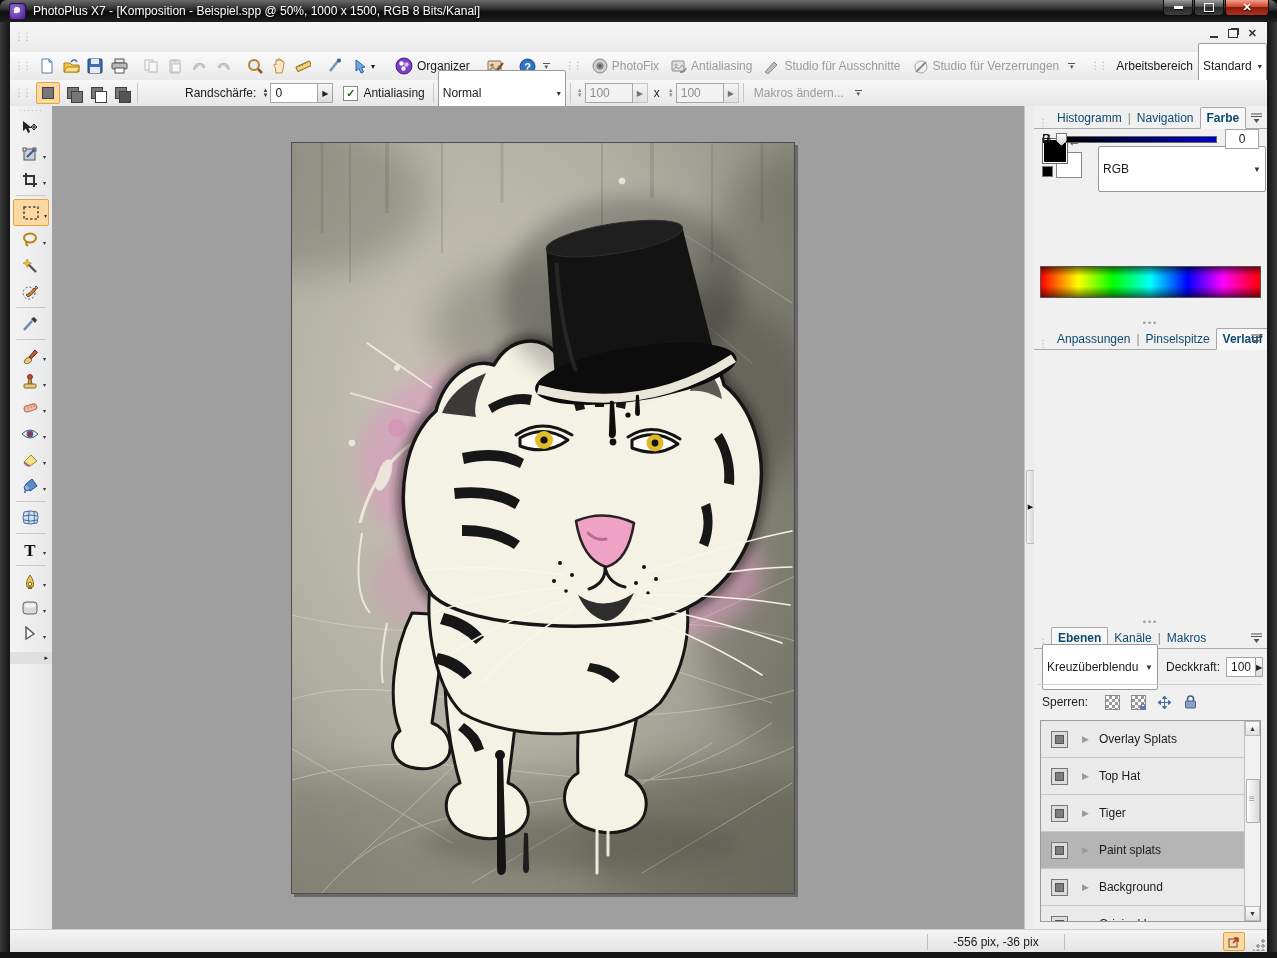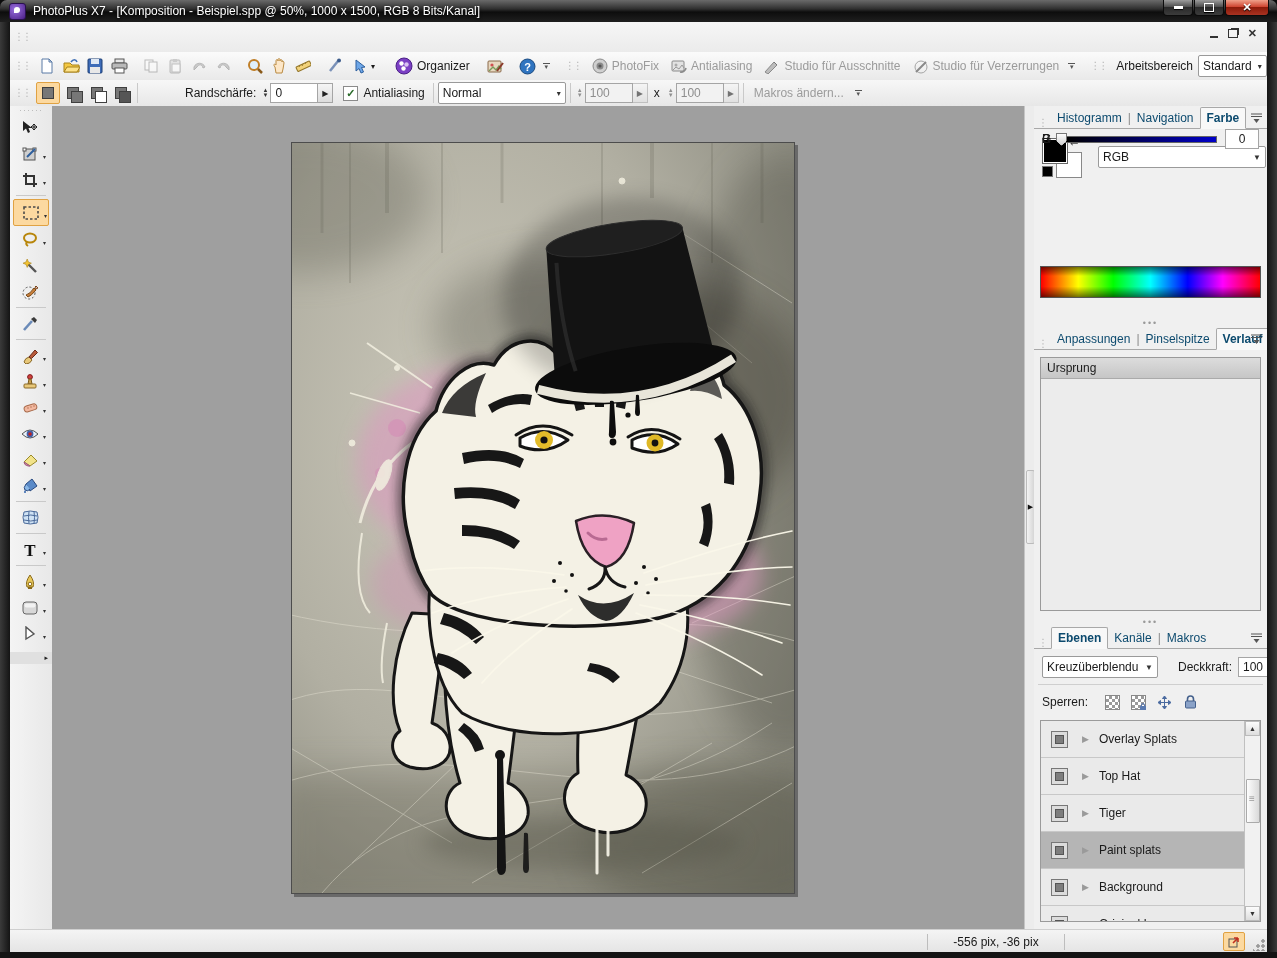--- a/index.html
+++ b/index.html
@@ -38,21 +38,21 @@
     border-bottom:1px solid #cfcfcf;display:flex;align-items:center;}
   .tsep{width:1px;height:20px;background:#c9c9c9;margin:0 4px;}
   .tbtn{width:24px;height:22px;display:flex;align-items:center;justify-content:center;border-radius:2px;flex:0 0 auto;}
   .tbtn.disabled{opacity:.45;filter:grayscale(1);}
   .tbtn.wide{width:auto;padding:0 6px;gap:4px;}
   .graytxt{color:#9b9b9b;}
   .ovf{width:11px;height:14px;display:flex;flex-direction:column;align-items:center;justify-content:center;color:#555;margin:0 3px;}
   .ovf i{display:block;width:7px;height:1px;background:#555;margin-bottom:1px;}
   .ovf b{font-size:7px;line-height:4px;font-weight:normal;}
   select,.selbox{font-family:"Liberation Sans",sans-serif;font-size:12px;height:20px;border:1px solid #9a9a9a;background:#fff;border-radius:2px;}
-  .selbox{display:inline-flex;align-items:center;justify-content:space-between;padding:0 4px;}
+  .selbox{display:inline-flex;align-items:center;justify-content:space-between;padding:12px 4px;}
   .selbox .car{font-size:8px;color:#333;margin-left:6px;}
   .spin{display:inline-flex;flex-direction:column;justify-content:center;width:10px;height:18px;color:#333;}
   .spin b{font-size:6px;line-height:5px;text-align:center;font-weight:normal;}
   .numbox{width:38px;height:18px;border:1px solid #a5a5a5;background:#fff;display:inline-flex;align-items:center;padding:0 4px;}
   .numbox.dis{color:#8e8e8e;background:#f2f2f2;}
   .flybtn{width:14px;height:18px;border:1px solid #a5a5a5;border-left:none;background:linear-gradient(#f5f5f5,#ddd);
     display:inline-flex;align-items:center;justify-content:center;font-size:8px;color:#222;}
   .modebtn{width:22px;height:20px;border-radius:2px;display:flex;align-items:center;justify-content:center;margin:0 1px;position:relative;}
   .modebtn.active{background:#fcd9a0;border:1px solid #e0a243;}
   .sq{width:10px;height:10px;background:#777;border:1px solid #3f3f3f;}
@@ -799,23 +799,20 @@
           <span class="tabsep">|</span>
         <span class="tab">Pinselspitze</span>
         <span class="tab active">Verlauf</span>
         <span class="pmenu">
             <svg width="13" height="11">
               <path d="M1,1h11M1,3.5h11" stroke="#555"></path>
               <path d="M3.5,6 l3,4 3,-4z" fill="#555"></path>
             </svg>
           </span>
       </div>
-      <div class="glist">
-        <div class="hd">Ursprung</div>
-      </div>
     </div>
     <div class="gap" style="position:absolute;top:511px;width:233px;">•••</div>
 
     <div class="panel" style="top:520px;height:303px;">
       <div class="tabrow">
         <span class="grip">⋮</span>
         <span class="tab active">Ebenen</span>
         <span class="tab">Kanäle</span>
           <span class="tabsep">|</span>
         <span class="tab">Makros</span>
@@ -824,21 +821,21 @@
               <path d="M1,1h11M1,3.5h11" stroke="#555"></path>
               <path d="M3.5,6 l3,4 3,-4z" fill="#555"></path>
             </svg>
           </span>
       </div>
       <div class="lp-controls">
         <span class="selbox" style="width:106px;">
           <span style="overflow:hidden;white-space:nowrap;">Kreuzüberblendur</span>
             <span class="car">▼</span>
         </span>
-        <span style="margin-left:20px;">Deckkraft:</span>
+        <span style="margin-left:8px;">Deckkraft:</span>
         <span class="numbox" style="width:26px;margin-left:6px;">100</span>
         <span class="flybtn">▶</span>
         <span style="margin-left:5px;">%</span>
       </div>
       <div class="lp-sep"></div>
       <div class="sperren">
         <span style="margin-right:6px;">Sperren:</span>
         <span class="lockic">
             <span class="checker"></span>
           </span>

